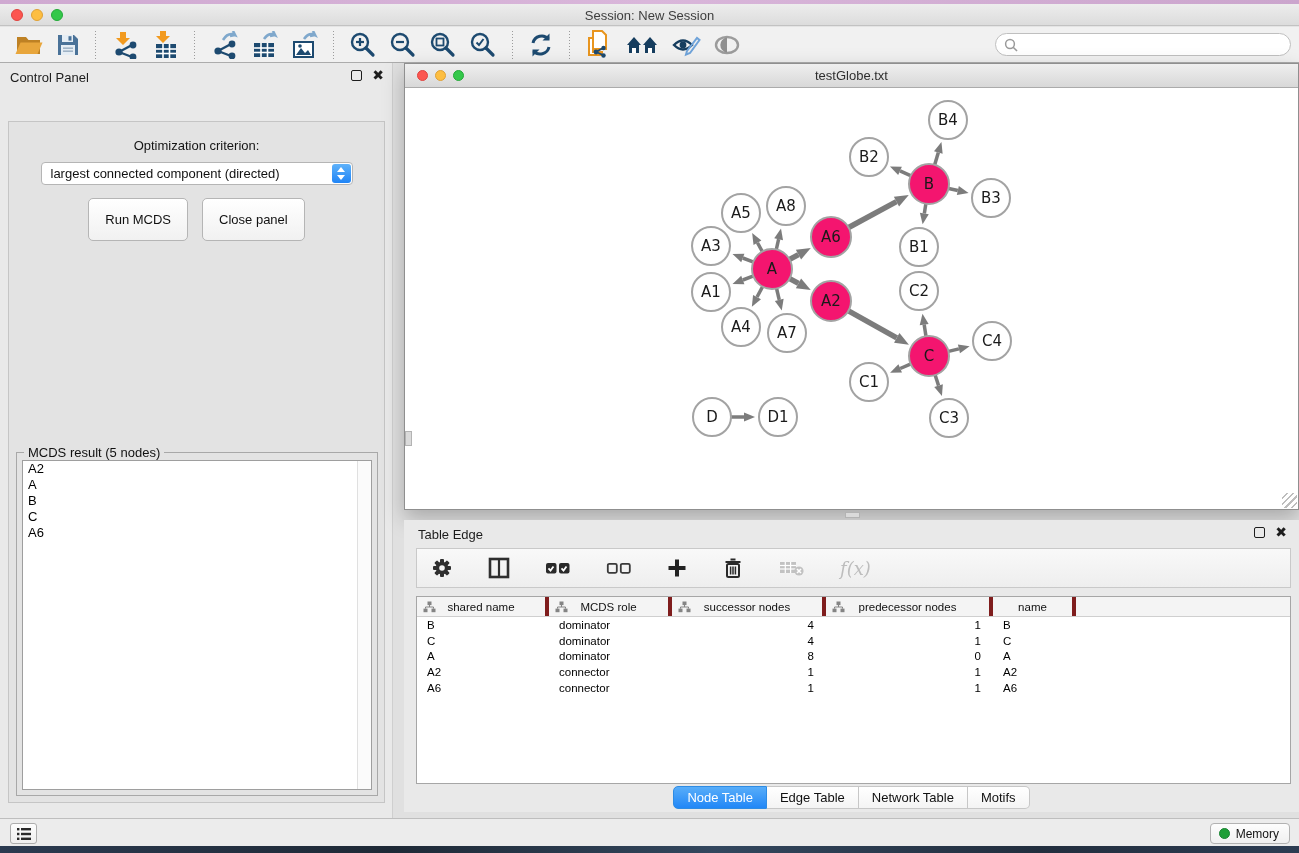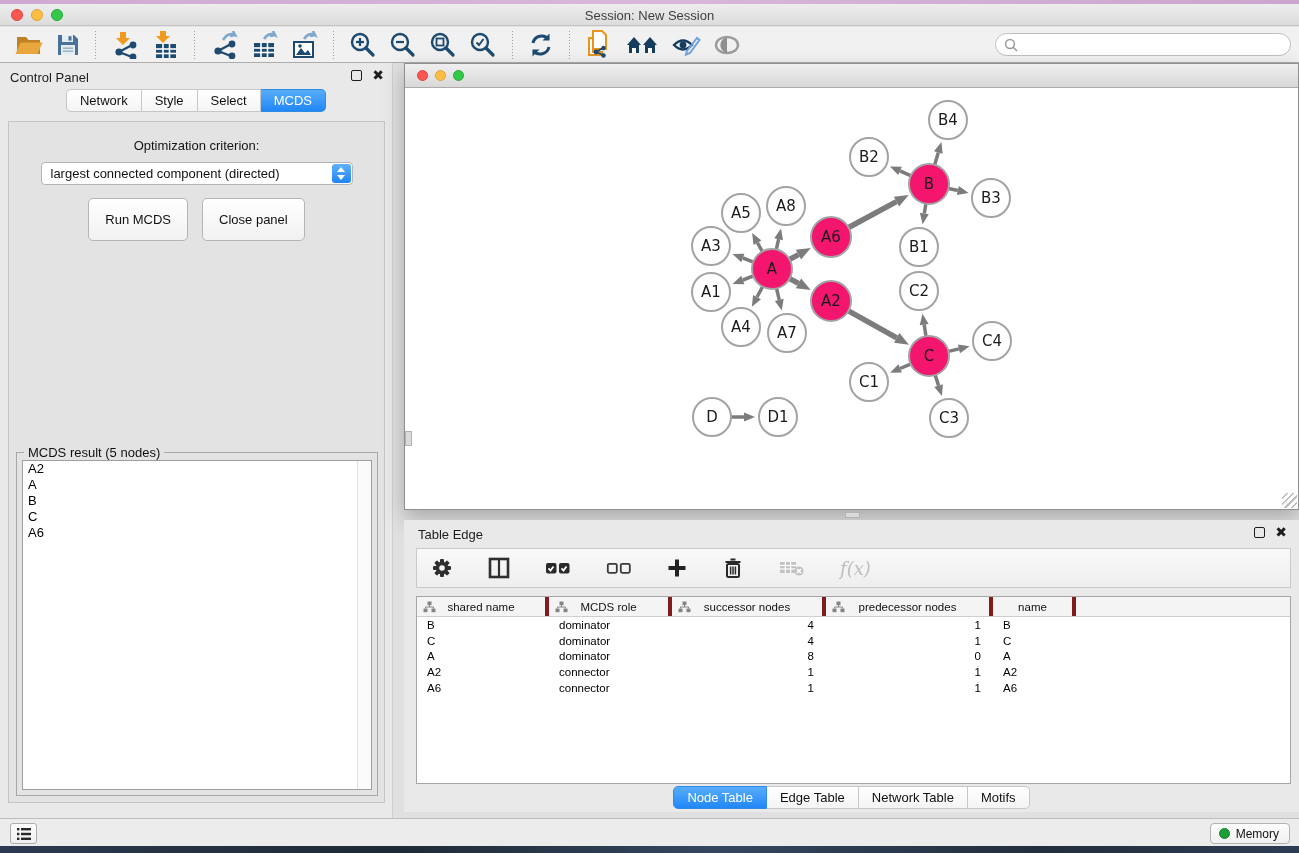--- a/index.html
+++ b/index.html
@@ -301,26 +301,20 @@
 <div id="workspace">
 
   <div id="control-panel">
     <div class="panel-head">
       <span class="ptitle">Control Panel</span>
       <span class="panel-ctl">
         <span class="float-ico"></span>
         <span class="close-ico">✖</span>
       </span>
     </div>
-    <div class="seg" id="cp-tabs">
-        <span class="tab">Network</span>
-        <span class="tab">Style</span>
-        <span class="tab">Select</span>
-        <span class="tab active">MCDS</span>
-      </div>
     <div id="cp-content">
       <div id="opt-label">Optimization criterion:</div>
       <div id="criterion">
         <span class="val">largest connected component (directed)</span>
         <span class="stepper">
           <span class="chev-up"></span>
             <span class="chev-dn"></span>
         </span>
       </div>
       <div id="cp-buttons">
@@ -341,20 +335,21 @@
     </div>
   </div>
 
   <div id="net-window">
     <div id="net-titlebar">
       <div class="lights">
         <span class="light red"></span>
         <span class="light yellow"></span>
         <span class="light green"></span>
       </div>
+      <div class="title">testGlobe.txt</div>
     </div>
     <div id="net-canvas">
       <svg id="graph-svg" width="893" height="421">
           <line x1="356.7979982226807" y1="164.3770290474232" x2="351.4667400225714" y2="154.74636907303218" stroke="#7C7C7C" stroke-width="3.5"></line>
           <polygon points="346.13926530938653,145.12254378469825 355.403759458708,152.56694759945657 347.5297205864348,156.9257905466078" fill="#7C7C7C"></polygon>
           <line x1="370.1216786985545" y1="162.4524458565049" x2="372.6243644341657" y2="151.1903600462544" stroke="#7C7C7C" stroke-width="3.5"></line>
           <polygon points="375.0105994701709,140.4523023842309 377.0172062049935,152.16654710643834 368.23152266333796,150.21417298607045" fill="#7C7C7C"></polygon>
           <line x1="348.22175155851795" y1="174.29672599747397" x2="336.81370773738894" y2="169.99533242557288" stroke="#7C7C7C" stroke-width="3.5"></line>
           <polygon points="326.5210375870572,166.11448958200518 338.401325264303,165.78469463680082 335.22609021047487,174.20597021434494" fill="#7C7C7C"></polygon>
           <line x1="348.22175155851795" y1="187.70327400252603" x2="336.81370773738894" y2="192.00466757442712" stroke="#7C7C7C" stroke-width="3.5"></line>

